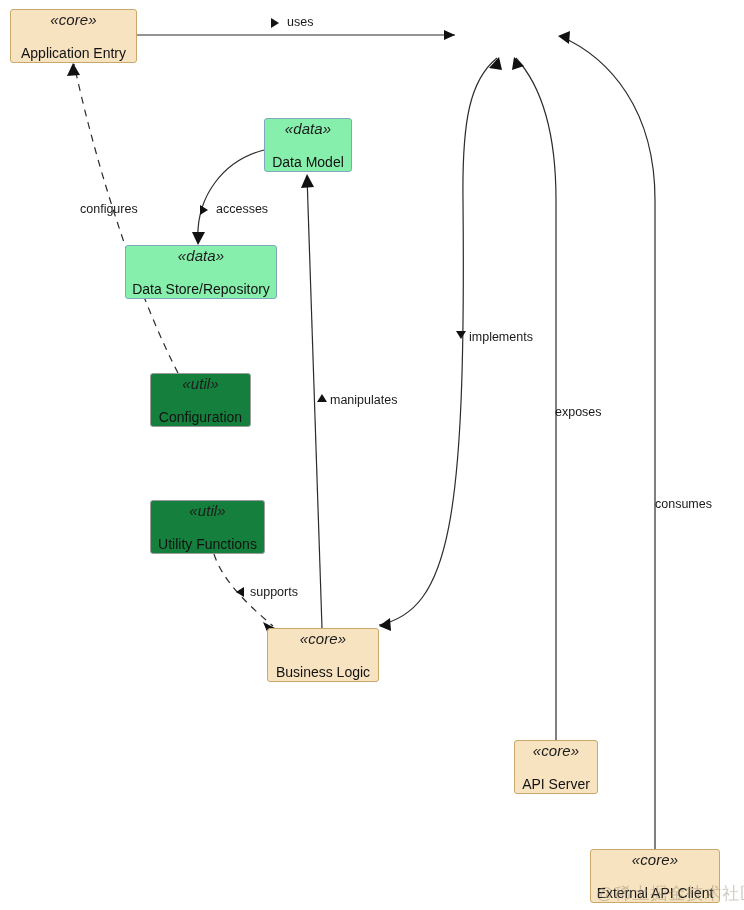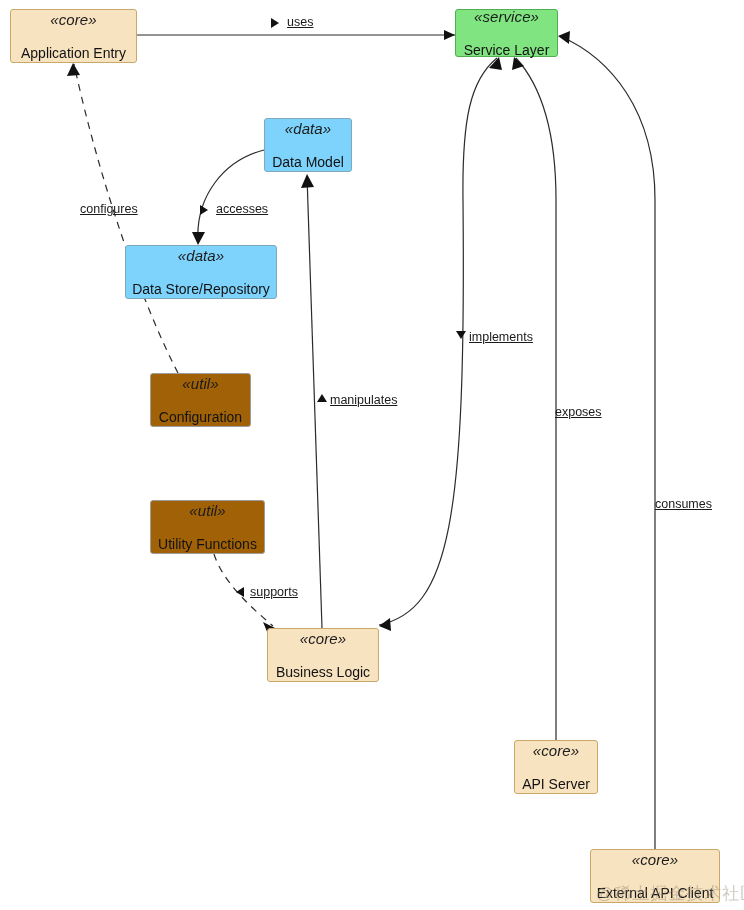--- a/index.html
+++ b/index.html
@@ -50,34 +50,33 @@
   }
   .kind-core {
     background: #f7e3c0;
     border-color: #caa86a;
   }
   .kind-service {
     background: #80e580;
     border-color: #4fae4f;
   }
   .kind-data {
-    background: #7dd3fc;
+    background: #86efac;
     border-color: #7fa9bb;
   }
   .kind-util {
-    background: #a16207;
+    background: #15803d;
     border-color: #9d9d9d;
   }
   .edge-label {
     position: absolute;
     font-size: 12.5px;
     color: #1a1a1a;
     white-space: nowrap;
     line-height: 1;
-    text-decoration: underline;
   }
   .marker {
     position: absolute;
     width: 0;
     height: 0;
   }
   .marker.right {
     border-top: 5px solid transparent;
     border-bottom: 5px solid transparent;
     border-left: 8px solid #111111;
@@ -138,24 +137,20 @@
     <polygon points="379,626 390,618 391,631" fill="#111111"></polygon>
     <polygon points="514,57 524,66 512,70" fill="#111111"></polygon>
     <polygon points="558,36 570,31 569,44" fill="#111111"></polygon>
   </svg>
 
   <div class="node kind-core" style="left:10px; top:9px; width:127px; height:54px;">
     <div class="stereotype">«core»</div>
     <div class="nodename">Application Entry</div>
   </div>
 
-  <div class="node kind-service" style="left:455px; top:9px; width:103px; height:48px;">
-    <div class="stereotype">«service»</div>
-    <div class="nodename">Service Layer</div>
-  </div>
 
   <div class="node kind-data" style="left:264px; top:118px; width:88px; height:54px;">
     <div class="stereotype">«data»</div>
     <div class="nodename">Data Model</div>
   </div>
 
   <div class="node kind-data" style="left:125px; top:245px; width:152px; height:54px;">
     <div class="stereotype">«data»</div>
     <div class="nodename">Data Store/Repository</div>
   </div>

